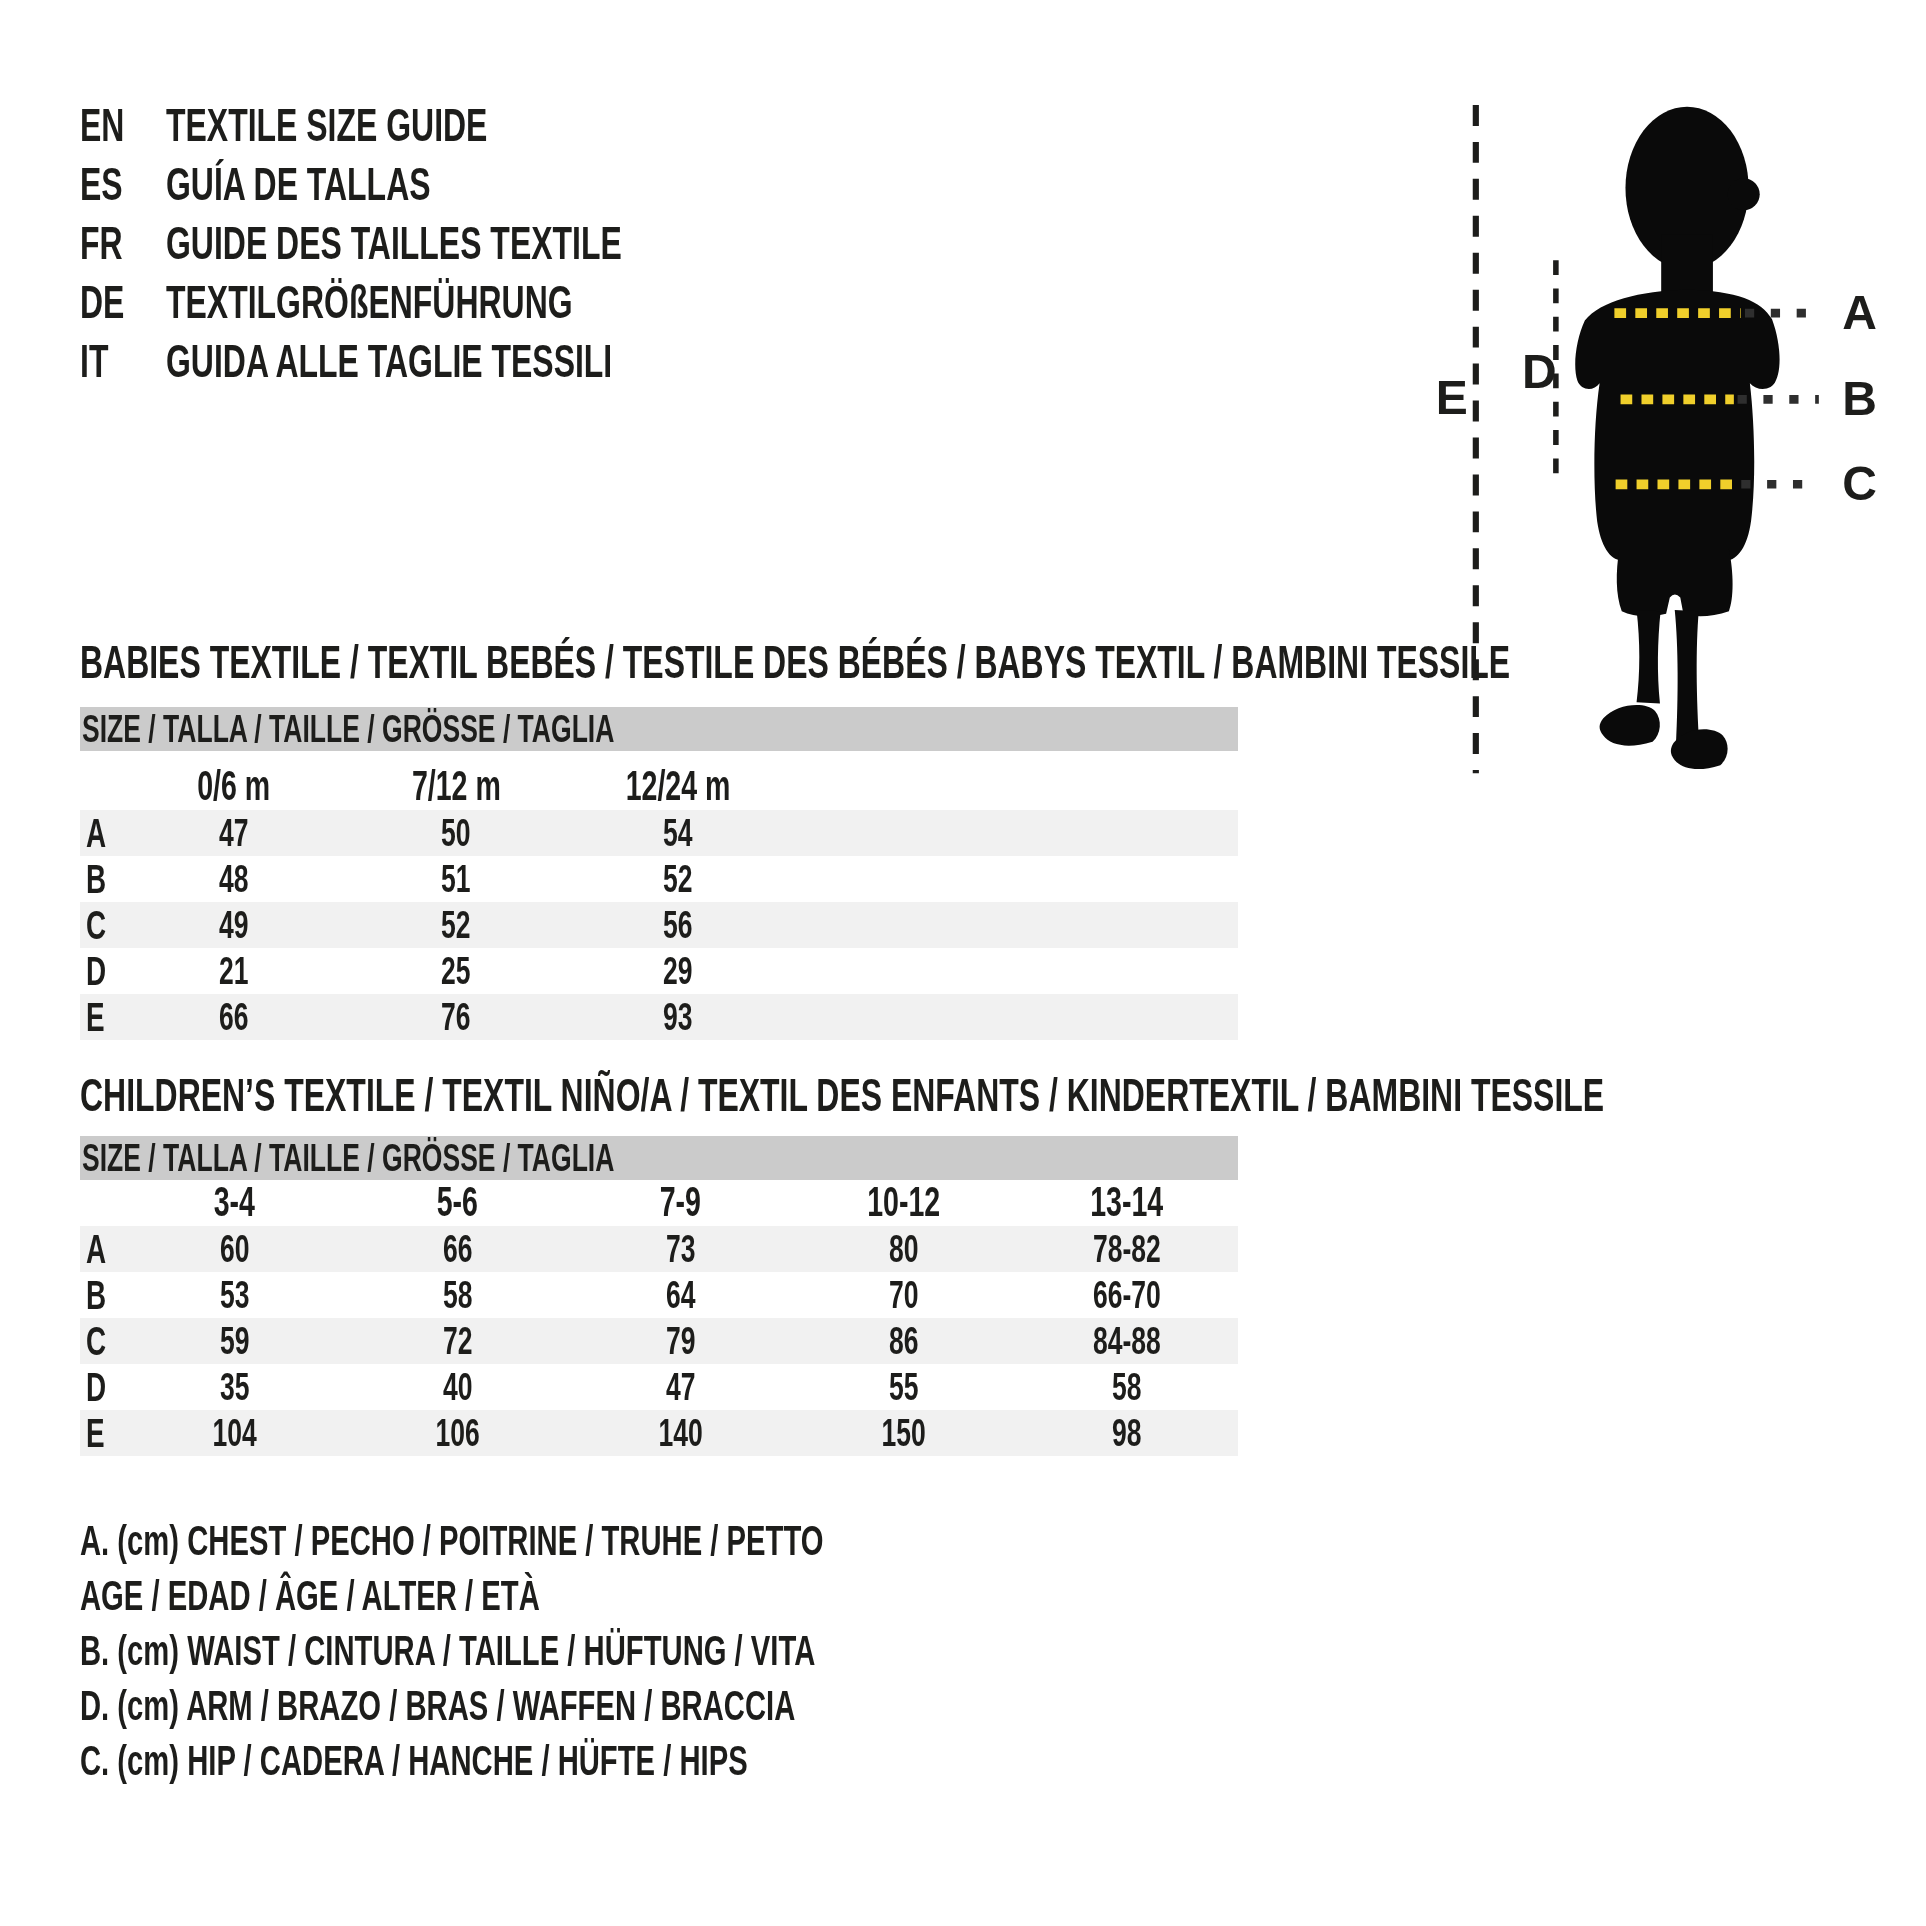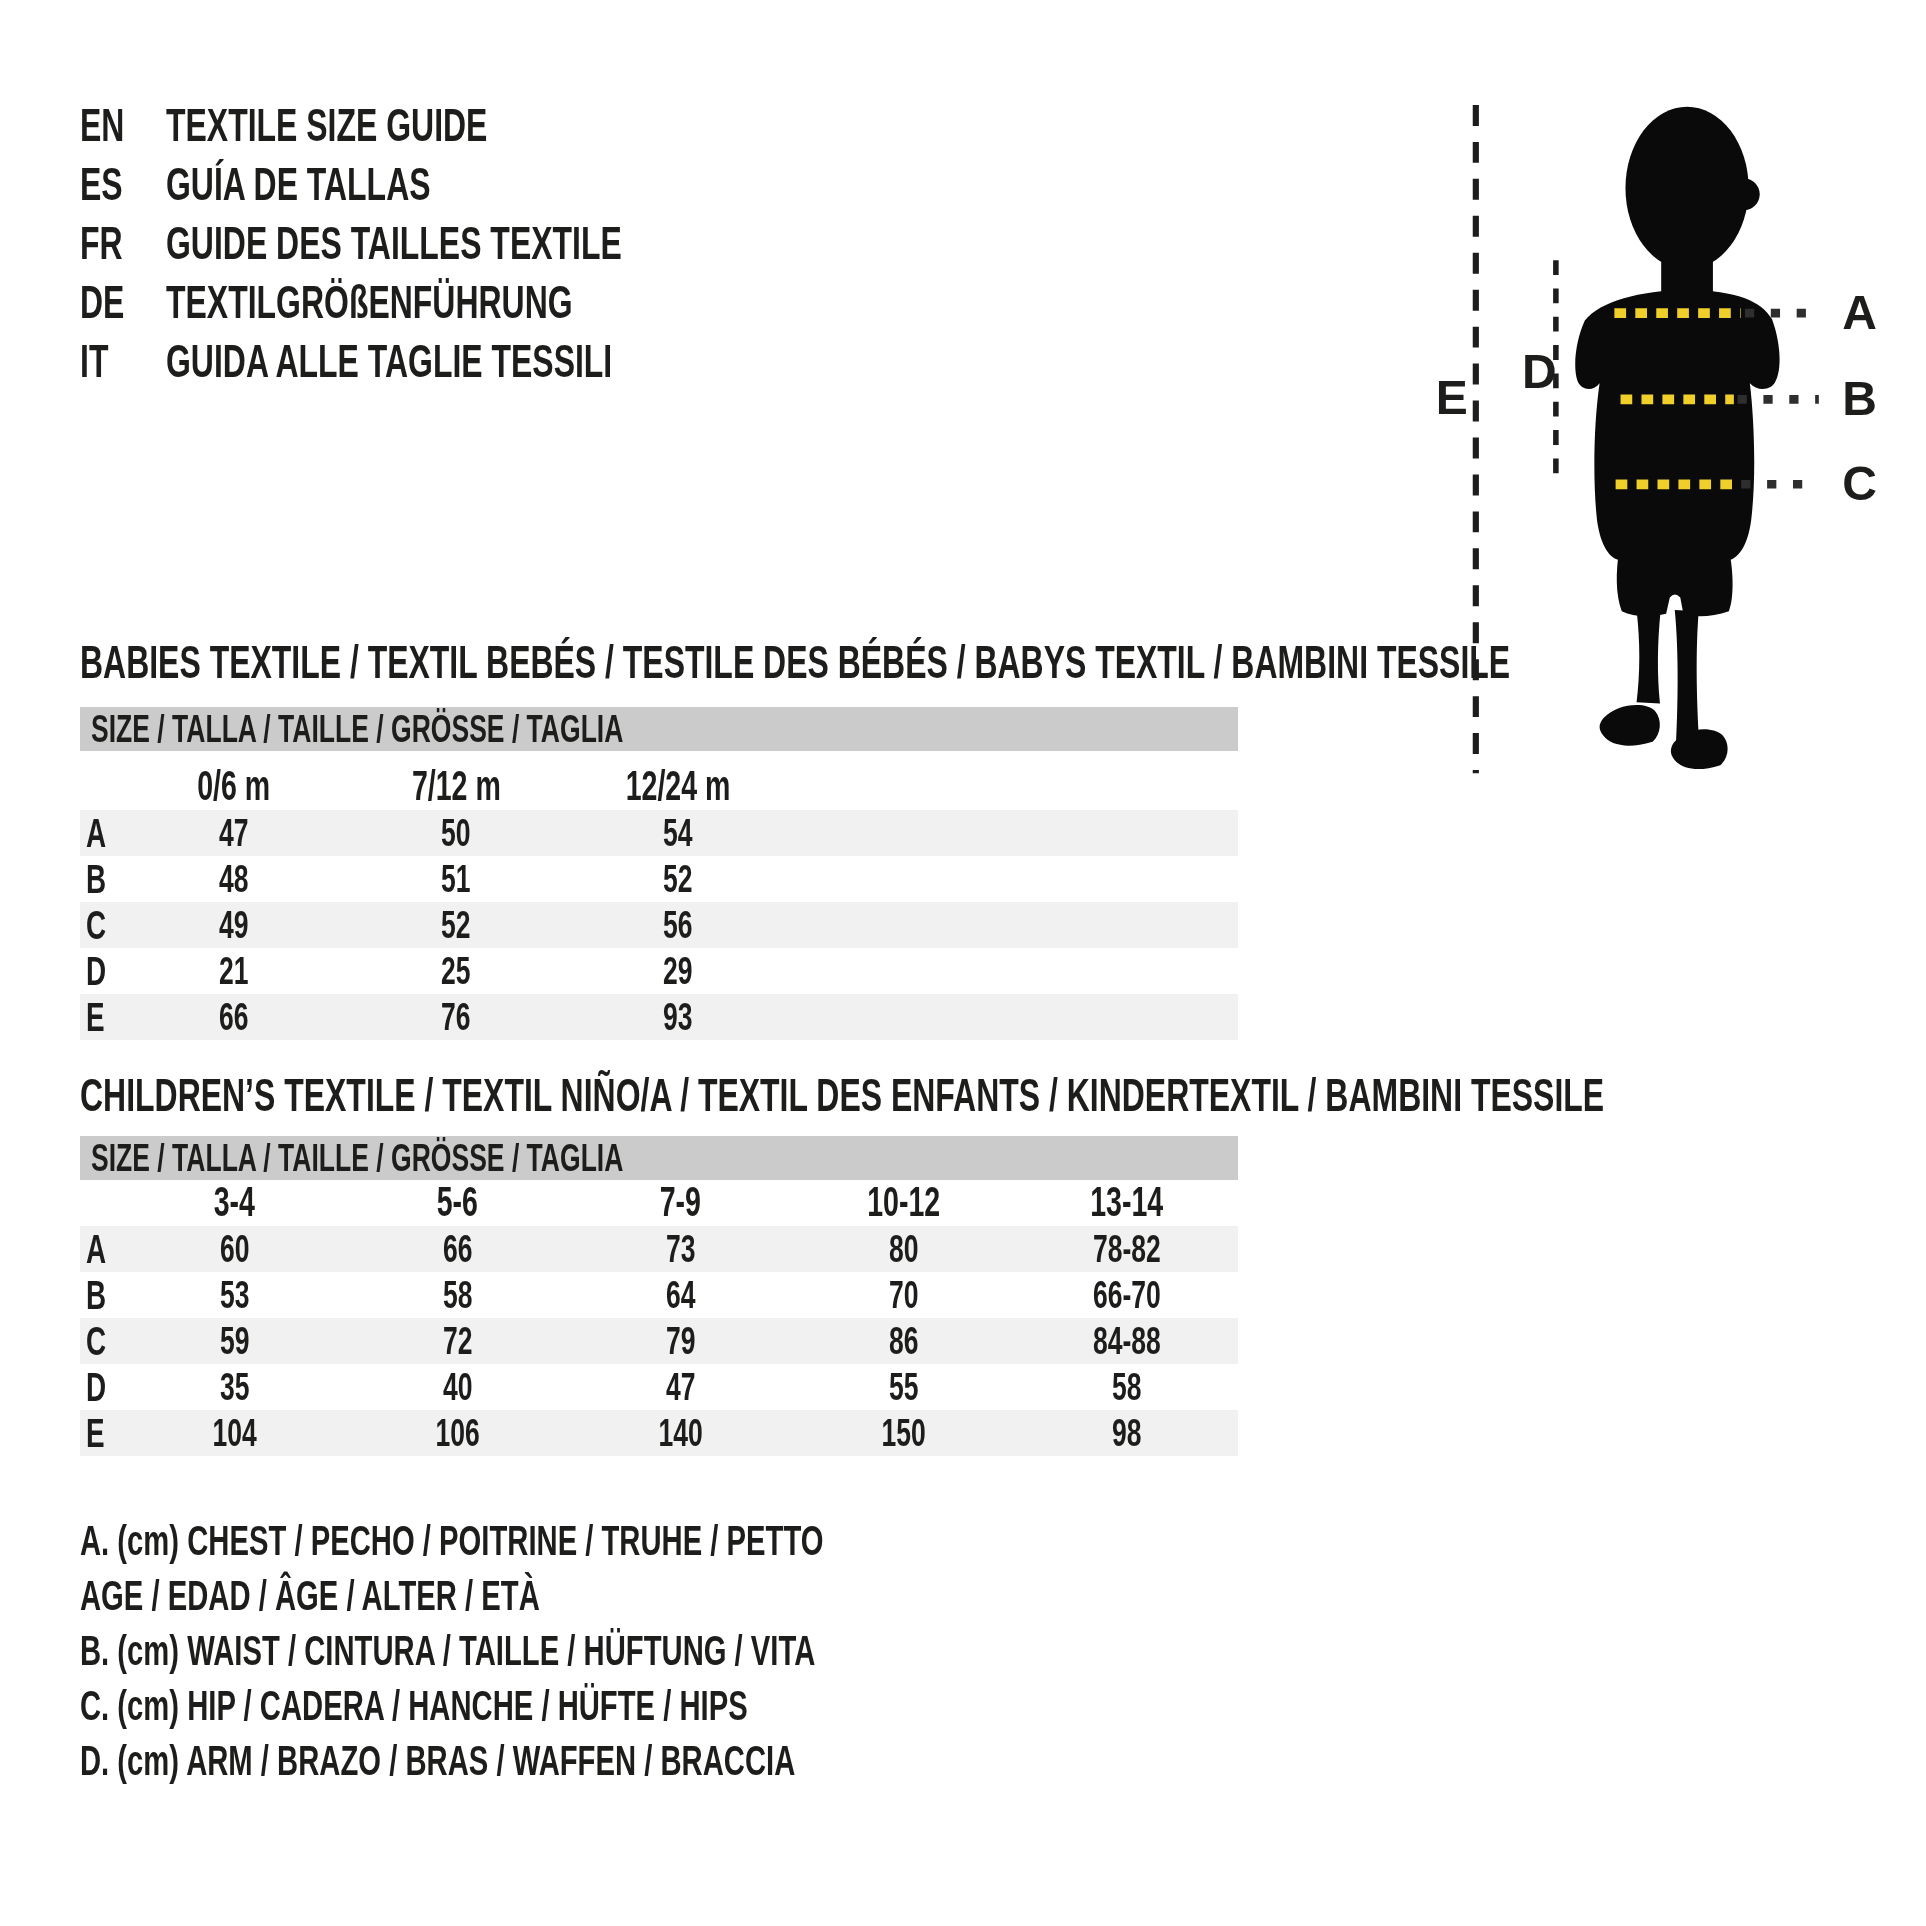--- a/index.html
+++ b/index.html
@@ -29,21 +29,21 @@
 
   
   .secheading{position:absolute;left:80px;font-size:47px;line-height:43px;}
   .babies-heading{top:640px;}
   .children-heading{top:1073px;}
 
   
   .sizetable{position:absolute;left:80px;width:1158px;}
   .babies-table{top:707px;}
   .children-table{top:1136px;}
-  .thbar{height:44px;background:var(--bar);display:flex;align-items:center;font-size:39px;padding-left:11px;box-sizing:border-box;}
+  .thbar{height:44px;background:var(--bar);display:flex;align-items:center;font-size:39px;padding-left:2px;box-sizing:border-box;}
   .colrow{display:flex;align-items:flex-end;font-size:42px;}
   .colrow.b{height:59px;}
   .colrow.c{height:46px;}
   .trow{display:flex;align-items:center;height:46px;font-size:39px;}
   .trow.alt{background:var(--stripe);}
   .lab{width:43px;flex:0 0 43px;padding-left:6.2px;box-sizing:border-box;font-size:41px;}
   .cell{width:222px;flex:0 0 222px;text-align:center;}
   .cellc{width:223px;flex:0 0 223px;text-align:center;}
 
   
@@ -229,21 +229,21 @@
     <div class="legrow">
         <span class="cond">A. (cm) CHEST / PECHO / POITRINE / TRUHE / PETTO</span>
       </div>
     <div class="legrow">
         <span class="cond">AGE / EDAD / ÂGE / ALTER / ETÀ</span>
       </div>
     <div class="legrow">
         <span class="cond">B. (cm) WAIST / CINTURA / TAILLE / HÜFTUNG / VITA</span>
       </div>
     <div class="legrow">
+        <span class="cond">D. (cm) ARM / BRAZO / BRAS / WAFFEN / BRACCIA</span>
+      </div>
+    <div class="legrow">
         <span class="cond">C. (cm) HIP / CADERA / HANCHE / HÜFTE / HIPS</span>
       </div>
-    <div class="legrow">
-        <span class="cond">D. (cm) ARM / BRAZO / BRAS / WAFFEN / BRACCIA</span>
-      </div>
   </div>
 
 </div>
 
 
 </body></html>

